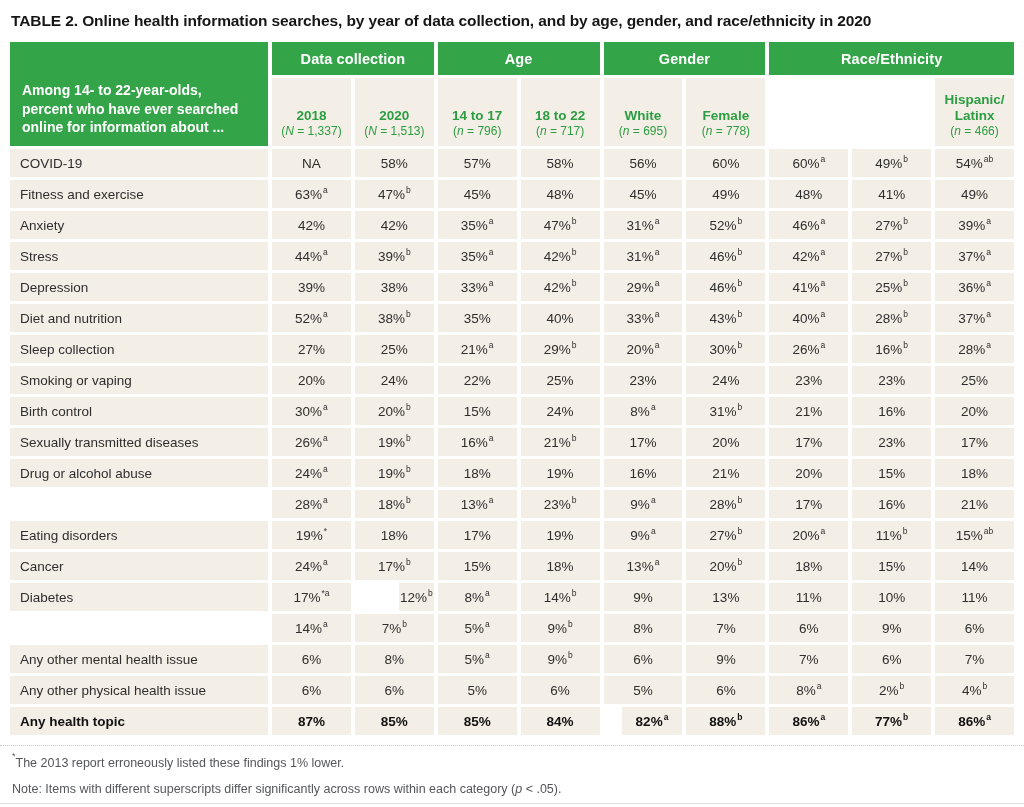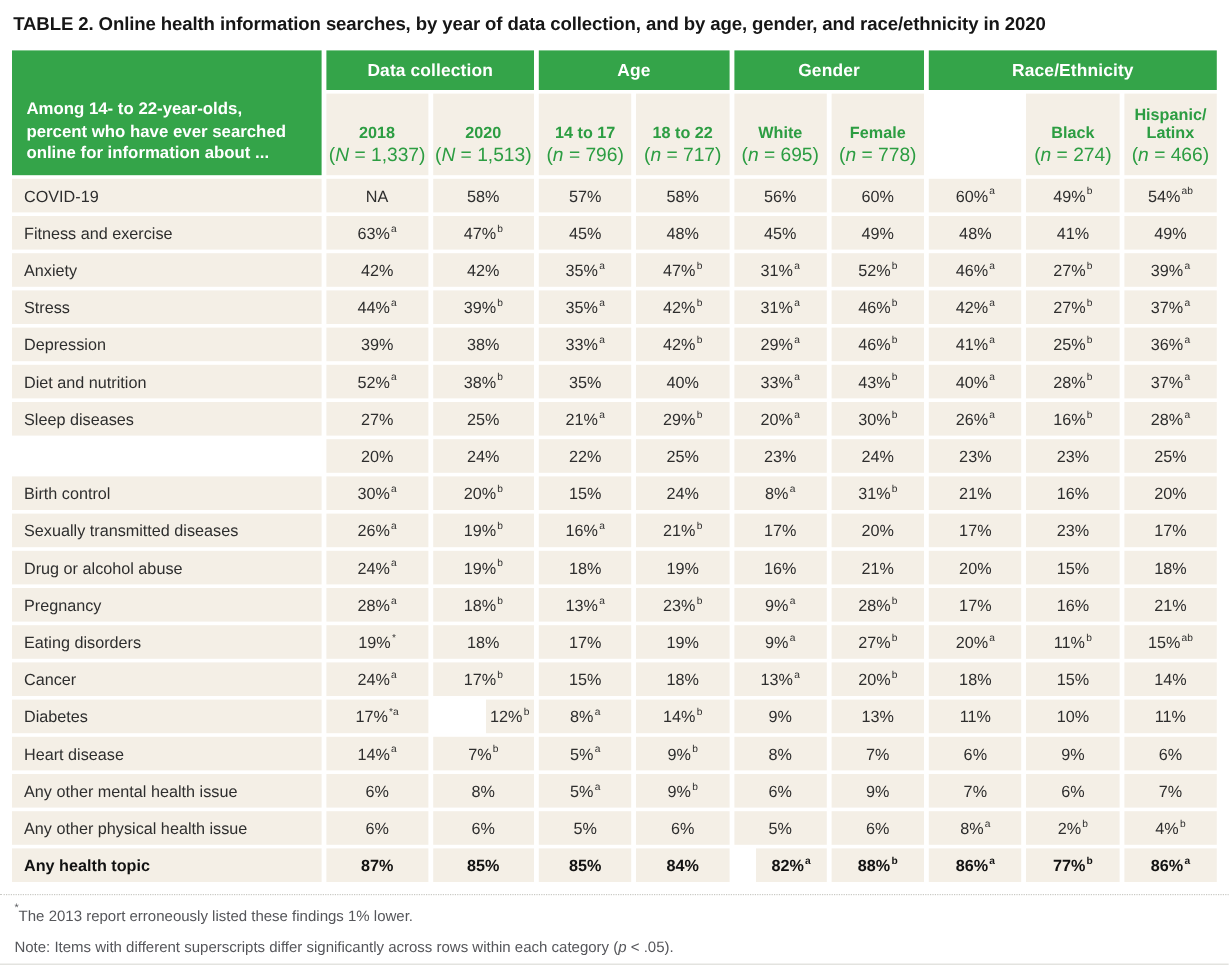--- a/index.html
+++ b/index.html
@@ -8,21 +8,21 @@
     font-family:"Liberation Sans", sans-serif;
     --green:#34a449;--green-text:#2c9d42;--beige:#f4efe6;--ink:#2e2e2e;--fnote:#55565a;
   }
   .page{padding:10px 10px 0 10px;}
   .title{font-size:15.5px;font-weight:bold;color:#161616;letter-spacing:-0.1px;margin:2px 0 12px 1px;}
   .grid{display:grid;grid-template-columns:258px repeat(9,1fr);grid-template-rows:33px 68px repeat(19,28px);column-gap:4px;row-gap:3px;width:1004px;}
   .stub{background:var(--green);color:#fff;font-weight:bold;font-size:14px;line-height:1.34;display:flex;align-items:flex-end;padding:9px 14px 9px 12px;box-sizing:border-box;}
   .group{background:var(--green);color:#fff;font-weight:bold;font-size:14.5px;display:flex;align-items:center;justify-content:center;letter-spacing:0.1px;}
   .colh{background:var(--beige);color:var(--green-text);display:flex;flex-direction:column;justify-content:flex-end;align-items:center;text-align:center;padding:0 2px 7px 2px;box-sizing:border-box;line-height:1.15;}
   .colh .nm{font-weight:bold;font-size:13.5px;}
-  .colh .nn{font-size:16px;margin-top:2px;white-space:nowrap;}
+  .colh .nn{font-size:12px;margin-top:2px;white-space:nowrap;}
   .rlabel{background:var(--beige);color:var(--ink);font-size:13.5px;display:flex;align-items:center;padding-left:10px;box-sizing:border-box;}
   .val{background:var(--beige);color:var(--ink);font-size:13.5px;display:flex;align-items:center;justify-content:center;}
   .bold{font-weight:bold;color:#121212;}
   sup.ss{font-size:8.5px;position:relative;top:-4px;margin-left:1px;}
   .rule{width:1024px;margin:10px 0 0 -10px;border-top:1px dotted #c9c9c4;height:0;}
   .fnotes{margin-top:8px;font-size:12.5px;color:var(--fnote);line-height:1.3;}
   .fn{margin:0 0 10px 2px;}
   .fsup{font-size:9px;position:relative;top:-3px;}
   .bottom-rule{position:absolute;left:0;bottom:3px;width:1024px;border-top:1px solid #dcdcd8;height:0;}
 </style>
@@ -53,24 +53,20 @@
         <div class="nm">18 to 22</div>
         <div class="nn">(<i>n</i> = 717)</div>
       </div>
       <div class="colh" style="grid-area: 2 / 6;">
         <div class="nm">White</div>
         <div class="nn">(<i>n</i> = 695)</div>
       </div>
       <div class="colh" style="grid-area: 2 / 7;">
         <div class="nm">Female</div>
         <div class="nn">(<i>n</i> = 778)</div>
-      </div>
-      <div class="colh" style="grid-area: 2 / 9;">
-        <div class="nm">Black</div>
-        <div class="nn">(<i>n</i> = 274)</div>
       </div>
       <div class="colh" style="grid-area: 2 / 10;">
         <div class="nm">Hispanic/ Latinx</div>
         <div class="nn">(<i>n</i> = 466)</div>
       </div>
       <div class="rlabel" style="grid-area: 3 / 1;">COVID-19</div>
       <div class="val" style="grid-area: 3 / 2;">NA</div>
       <div class="val" style="grid-area: 3 / 3;">58%</div>
       <div class="val" style="grid-area: 3 / 4; text-align: center;">57%</div>
       <div class="val" style="grid-area: 3 / 5;">58%</div>
@@ -122,30 +118,31 @@
       <div class="rlabel" style="grid-area: 8 / 1;">Diet and nutrition</div>
       <div class="val" style="grid-area: 8 / 2;">52%<sup class="ss">a</sup></div>
       <div class="val" style="grid-area: 8 / 3;">38%<sup class="ss">b</sup></div>
       <div class="val" style="grid-area: 8 / 4;">35%</div>
       <div class="val" style="grid-area: 8 / 5;">40%</div>
       <div class="val" style="grid-area: 8 / 6;">33%<sup class="ss">a</sup></div>
       <div class="val" style="grid-area: 8 / 7;">43%<sup class="ss">b</sup></div>
       <div class="val" style="grid-area: 8 / 8;">40%<sup class="ss">a</sup></div>
       <div class="val" style="grid-area: 8 / 9;">28%<sup class="ss">b</sup></div>
       <div class="val" style="grid-area: 8 / 10;">37%<sup class="ss">a</sup></div>
-      <div class="rlabel" style="grid-area: 9 / 1;">Sleep diseases</div>
+      <div class="rlabel" style="grid-area: 9 / 1;">Sleep collection</div>
       <div class="val" style="grid-area: 9 / 2;">27%</div>
       <div class="val" style="grid-area: 9 / 3;">25%</div>
       <div class="val" style="grid-area: 9 / 4;">21%<sup class="ss">a</sup></div>
       <div class="val" style="grid-area: 9 / 5;">29%<sup class="ss">b</sup></div>
       <div class="val" style="grid-area: 9 / 6;">20%<sup class="ss">a</sup></div>
       <div class="val" style="grid-area: 9 / 7;">30%<sup class="ss">b</sup></div>
       <div class="val" style="grid-area: 9 / 8;">26%<sup class="ss">a</sup></div>
       <div class="val" style="grid-area: 9 / 9;">16%<sup class="ss">b</sup></div>
       <div class="val" style="grid-area: 9 / 10;">28%<sup class="ss">a</sup></div>
+      <div class="rlabel" style="grid-area: 10 / 1;">Smoking or vaping</div>
       <div class="val" style="grid-area: 10 / 2;">20%</div>
       <div class="val" style="grid-area: 10 / 3;">24%</div>
       <div class="val" style="grid-area: 10 / 4;">22%</div>
       <div class="val" style="grid-area: 10 / 5;">25%</div>
       <div class="val" style="grid-area: 10 / 6;">23%</div>
       <div class="val" style="grid-area: 10 / 7;">24%</div>
       <div class="val" style="grid-area: 10 / 8;">23%</div>
       <div class="val" style="grid-area: 10 / 9;">23%</div>
       <div class="val" style="grid-area: 10 / 10;">25%</div>
       <div class="rlabel" style="grid-area: 11 / 1;">Birth control</div>
@@ -171,21 +168,20 @@
       <div class="rlabel" style="grid-area: 13 / 1;">Drug or alcohol abuse</div>
       <div class="val" style="grid-area: 13 / 2;">24%<sup class="ss">a</sup></div>
       <div class="val" style="grid-area: 13 / 3;">19%<sup class="ss">b</sup></div>
       <div class="val" style="grid-area: 13 / 4;">18%</div>
       <div class="val" style="grid-area: 13 / 5;">19%</div>
       <div class="val" style="grid-area: 13 / 6;">16%</div>
       <div class="val" style="grid-area: 13 / 7;">21%</div>
       <div class="val" style="grid-area: 13 / 8;">20%</div>
       <div class="val" style="grid-area: 13 / 9;">15%</div>
       <div class="val" style="grid-area: 13 / 10;">18%</div>
-      <div class="rlabel" style="grid-area: 14 / 1;">Pregnancy</div>
       <div class="val" style="grid-area: 14 / 2;">28%<sup class="ss">a</sup></div>
       <div class="val" style="grid-area: 14 / 3;">18%<sup class="ss">b</sup></div>
       <div class="val" style="grid-area: 14 / 4;">13%<sup class="ss">a</sup></div>
       <div class="val" style="grid-area: 14 / 5;">23%<sup class="ss">b</sup></div>
       <div class="val" style="grid-area: 14 / 6;">9%<sup class="ss">a</sup></div>
       <div class="val" style="grid-area: 14 / 7;">28%<sup class="ss">b</sup></div>
       <div class="val" style="grid-area: 14 / 8;">17%</div>
       <div class="val" style="grid-area: 14 / 9;">16%</div>
       <div class="val" style="grid-area: 14 / 10;">21%</div>
       <div class="rlabel" style="grid-area: 15 / 1;">Eating disorders</div>
@@ -211,21 +207,20 @@
       <div class="rlabel" style="grid-area: 17 / 1;">Diabetes</div>
       <div class="val" style="grid-area: 17 / 2;">17%<sup class="ss">*a</sup></div>
       <div class="val" style="grid-area: 17 / 3; margin-left: 44px;">12%<sup class="ss">b</sup></div>
       <div class="val" style="grid-area: 17 / 4;">8%<sup class="ss">a</sup></div>
       <div class="val" style="grid-area: 17 / 5;">14%<sup class="ss">b</sup></div>
       <div class="val" style="grid-area: 17 / 6;">9%</div>
       <div class="val" style="grid-area: 17 / 7;">13%</div>
       <div class="val" style="grid-area: 17 / 8;">11%</div>
       <div class="val" style="grid-area: 17 / 9;">10%</div>
       <div class="val" style="grid-area: 17 / 10;">11%</div>
-      <div class="rlabel" style="grid-area: 18 / 1;">Heart disease</div>
       <div class="val" style="grid-area: 18 / 2;">14%<sup class="ss">a</sup></div>
       <div class="val" style="grid-area: 18 / 3;">7%<sup class="ss">b</sup></div>
       <div class="val" style="grid-area: 18 / 4;">5%<sup class="ss">a</sup></div>
       <div class="val" style="grid-area: 18 / 5;">9%<sup class="ss">b</sup></div>
       <div class="val" style="grid-area: 18 / 6;">8%</div>
       <div class="val" style="grid-area: 18 / 7;">7%</div>
       <div class="val" style="grid-area: 18 / 8;">6%</div>
       <div class="val" style="grid-area: 18 / 9;">9%</div>
       <div class="val" style="grid-area: 18 / 10;">6%</div>
       <div class="rlabel" style="grid-area: 19 / 1;">Any other mental health issue</div>

